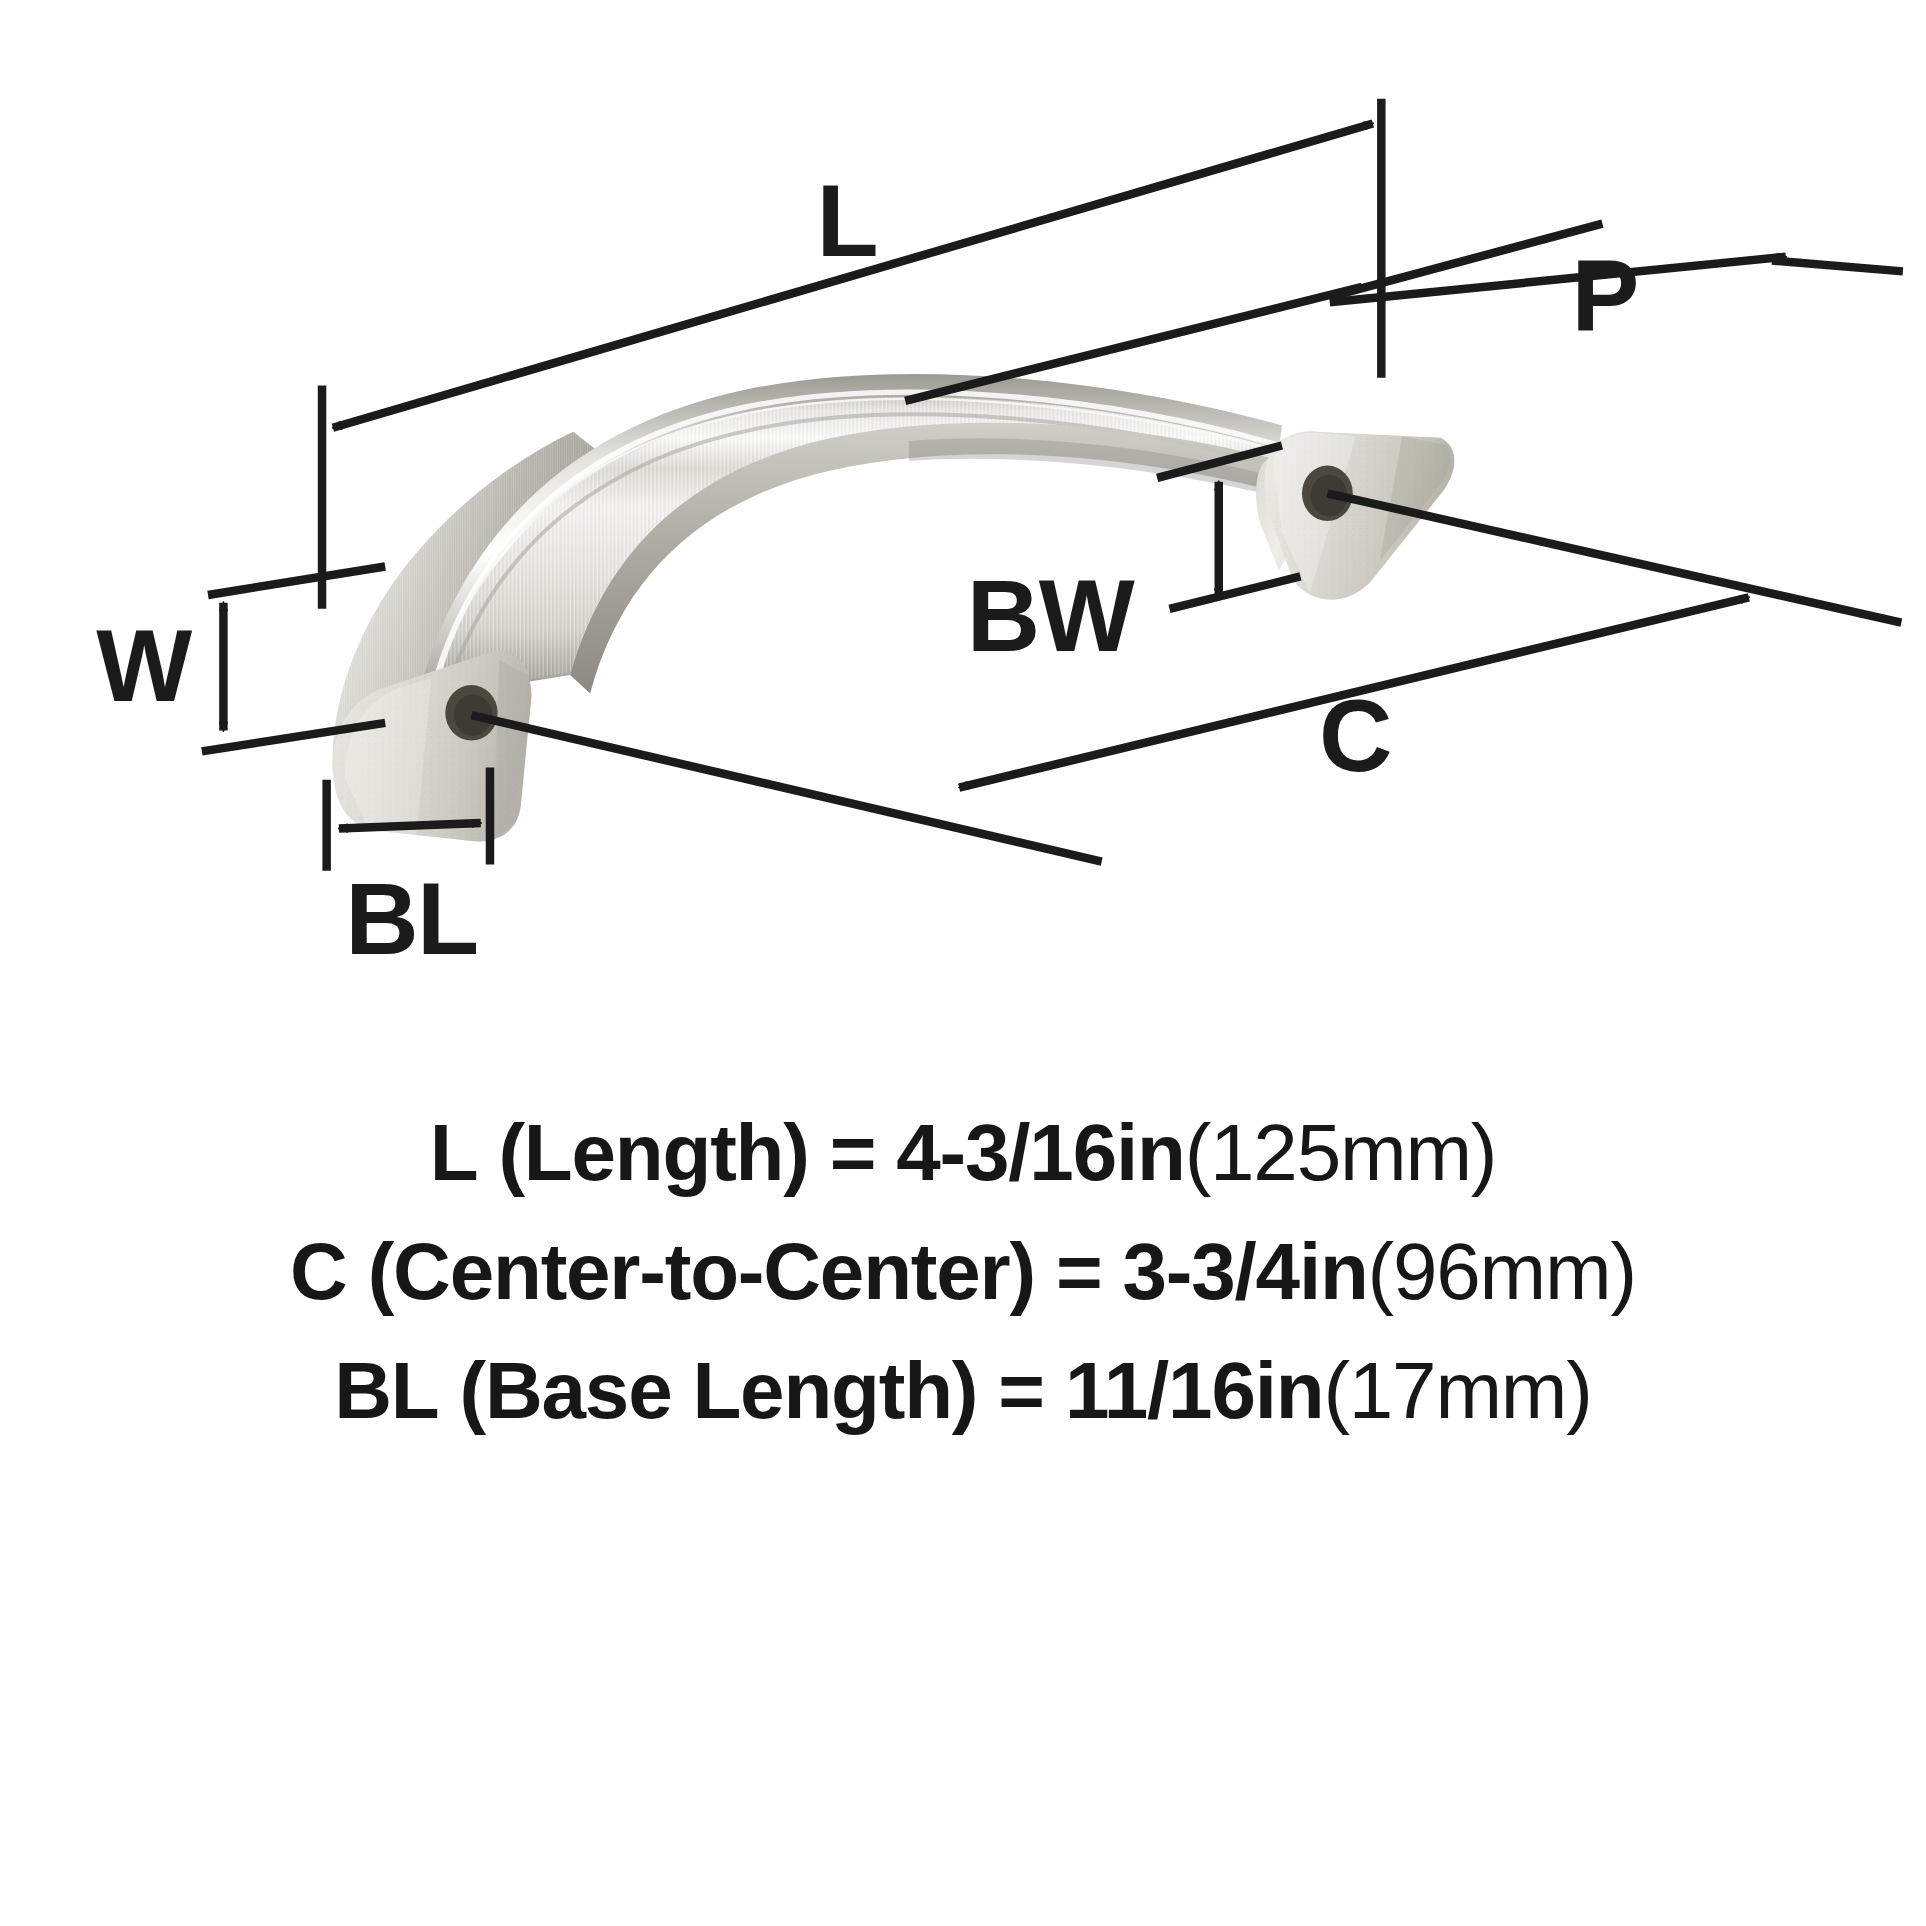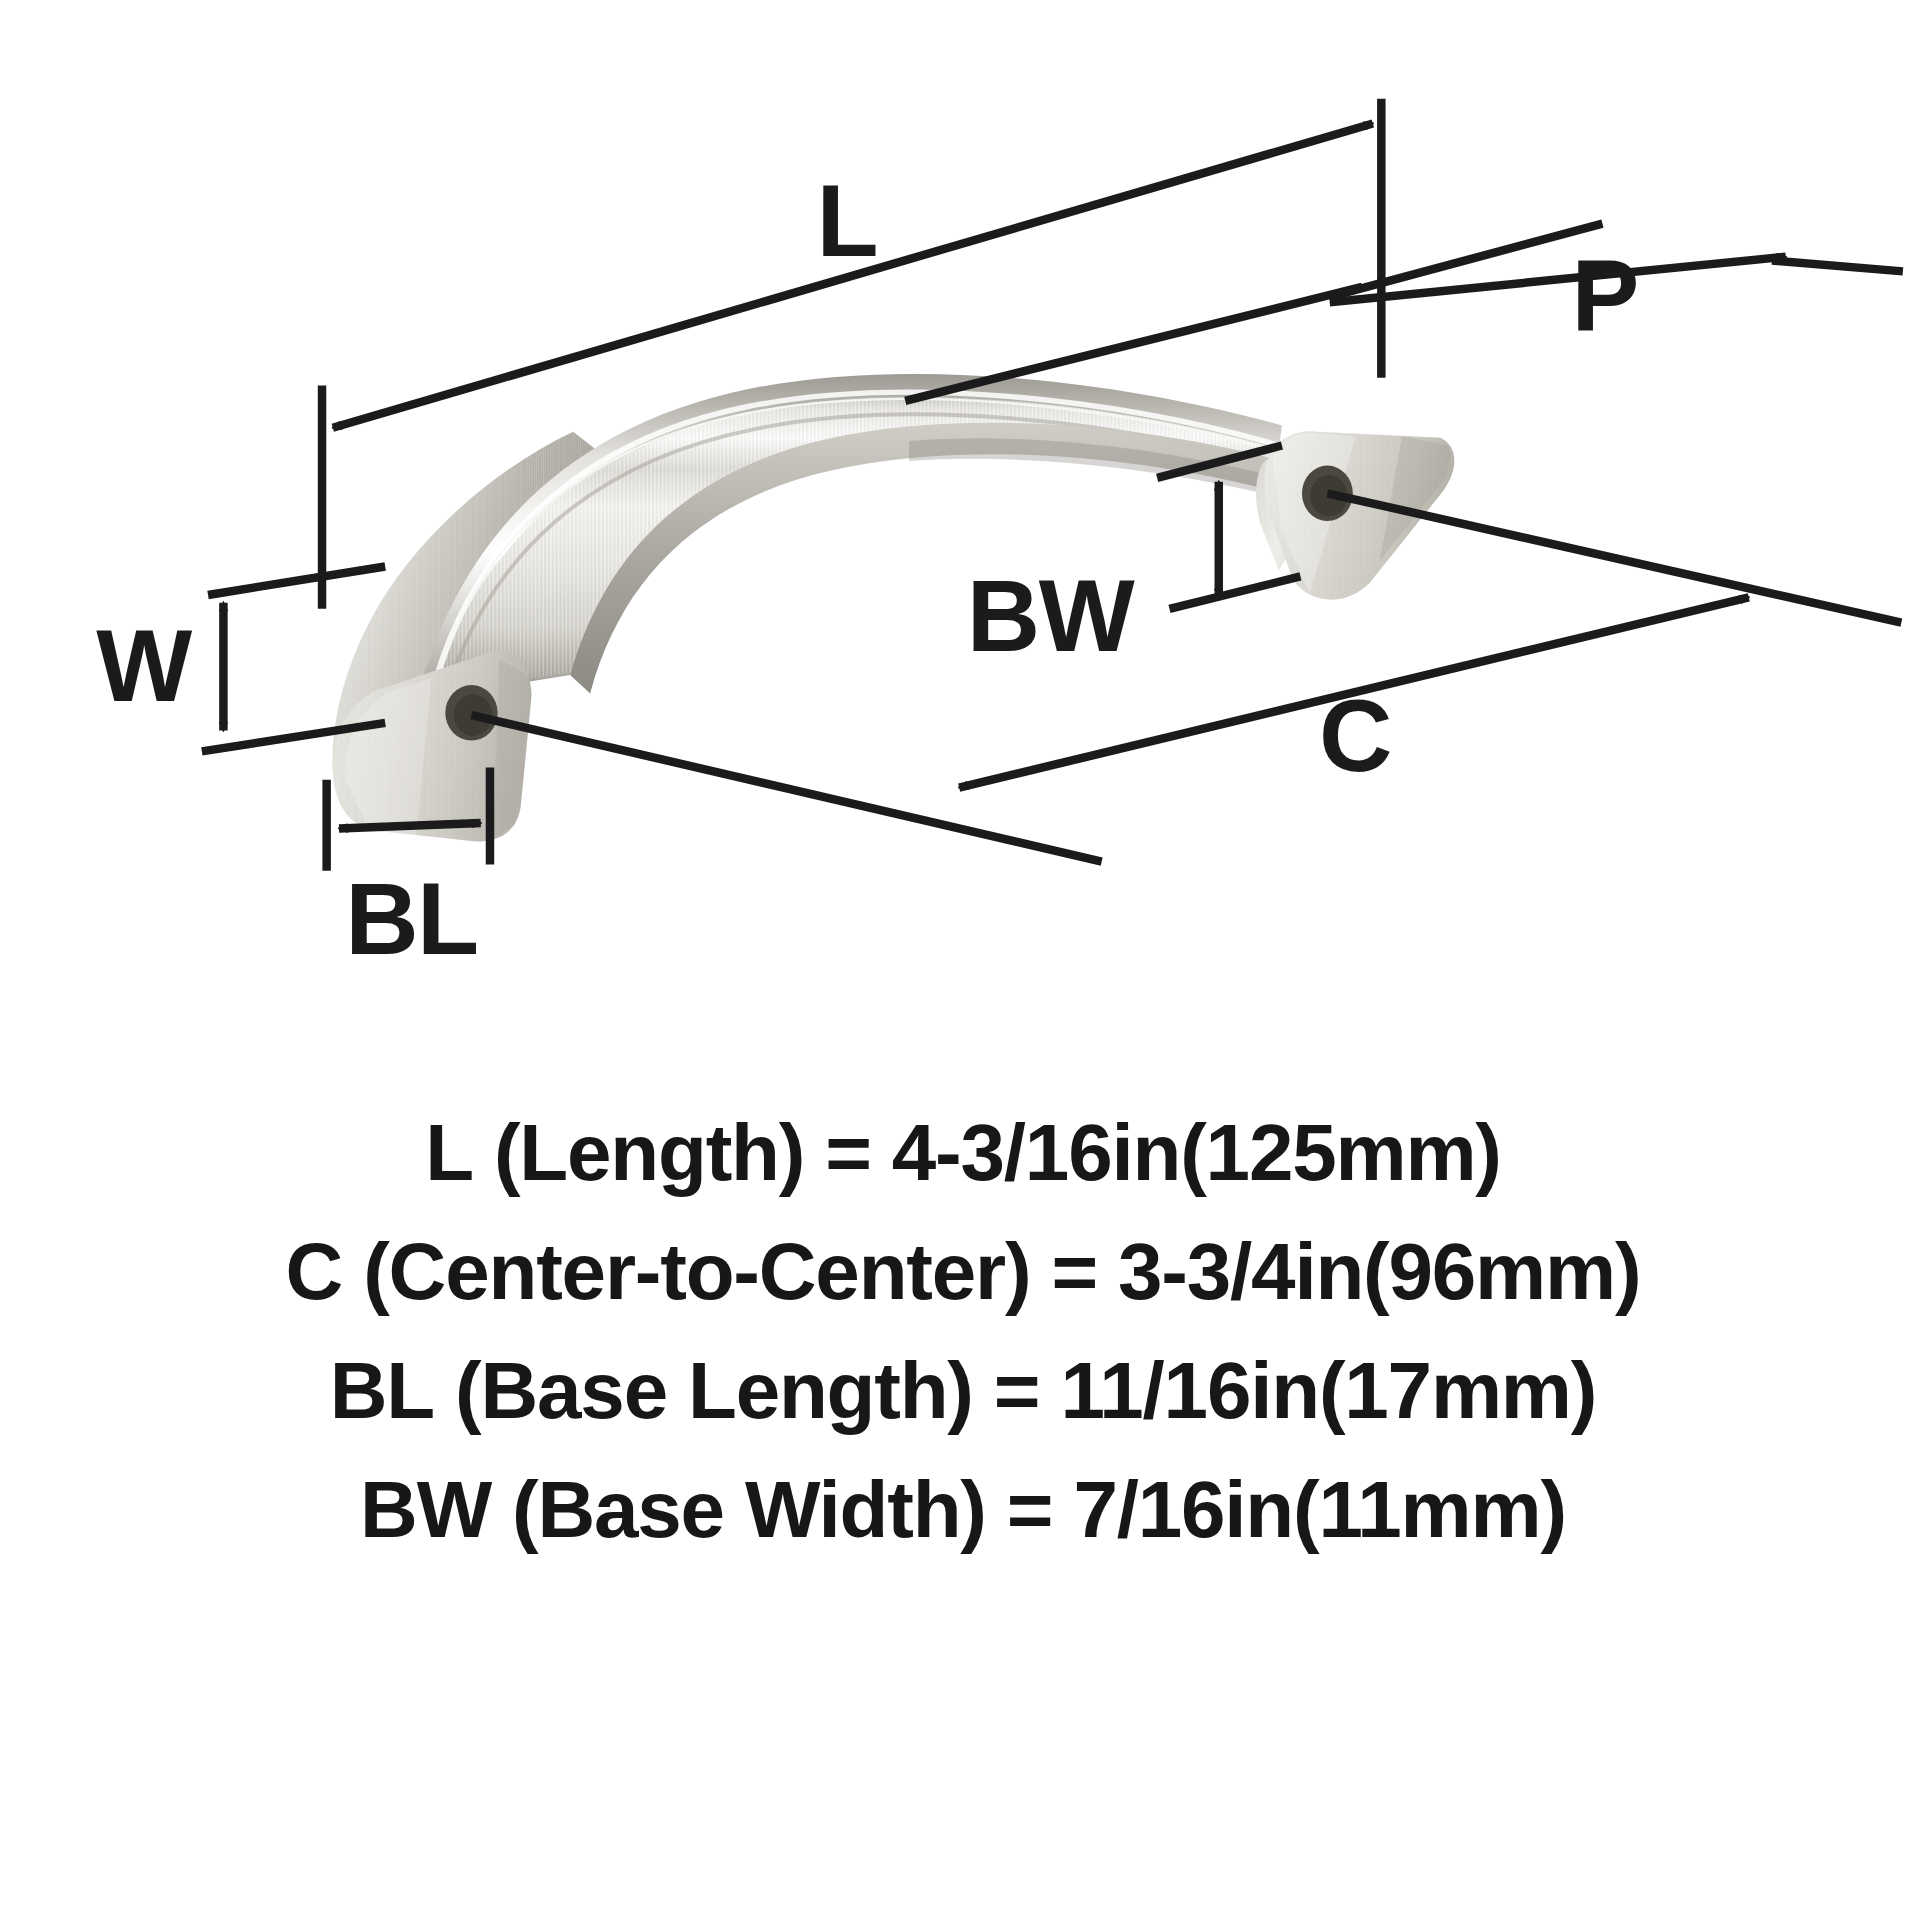--- a/index.html
+++ b/index.html
@@ -65,21 +65,21 @@
   .spec-desc {
     font-weight: bold;
   }
   .spec-eq {
     font-weight: bold;
   }
   .spec-imperial {
     font-weight: bold;
   }
   .spec-metric {
-    font-weight: bold;
+    font-weight: normal;
     margin-top: 48px;
   }
 </style>
 </head>
 <body>
 
 <div id="page">
 
   <div id="diagram-area">
     <svg id="diagram-svg" viewBox="0 0 2500 1400" xmlns="http://www.w3.org/2000/svg">
@@ -351,19 +351,16 @@
 
 
     <div class="spec-row">
       <span class="spec-code">C</span>&nbsp;<span class="spec-desc">(Center-to-Center)</span>&nbsp;<span class="spec-eq">=</span>&nbsp;<span class="spec-imperial">3-3/4in</span><span class="spec-metric">(96mm)</span>
     </div>
 
     <div class="spec-row">
       <span class="spec-code">BL</span>&nbsp;<span class="spec-desc">(Base Length)</span>&nbsp;<span class="spec-eq">=</span>&nbsp;<span class="spec-imperial">11/16in</span><span class="spec-metric">(17mm)</span>
     </div>
 
-    <div class="spec-row">
-      <span class="spec-code">BW</span>&nbsp;<span class="spec-desc">(Base Width)</span>&nbsp;<span class="spec-eq">=</span>&nbsp;<span class="spec-imperial">7/16in</span><span class="spec-metric">(11mm)</span>
-    </div>
 
   </div>
 </div>
 
 
 </body></html>

